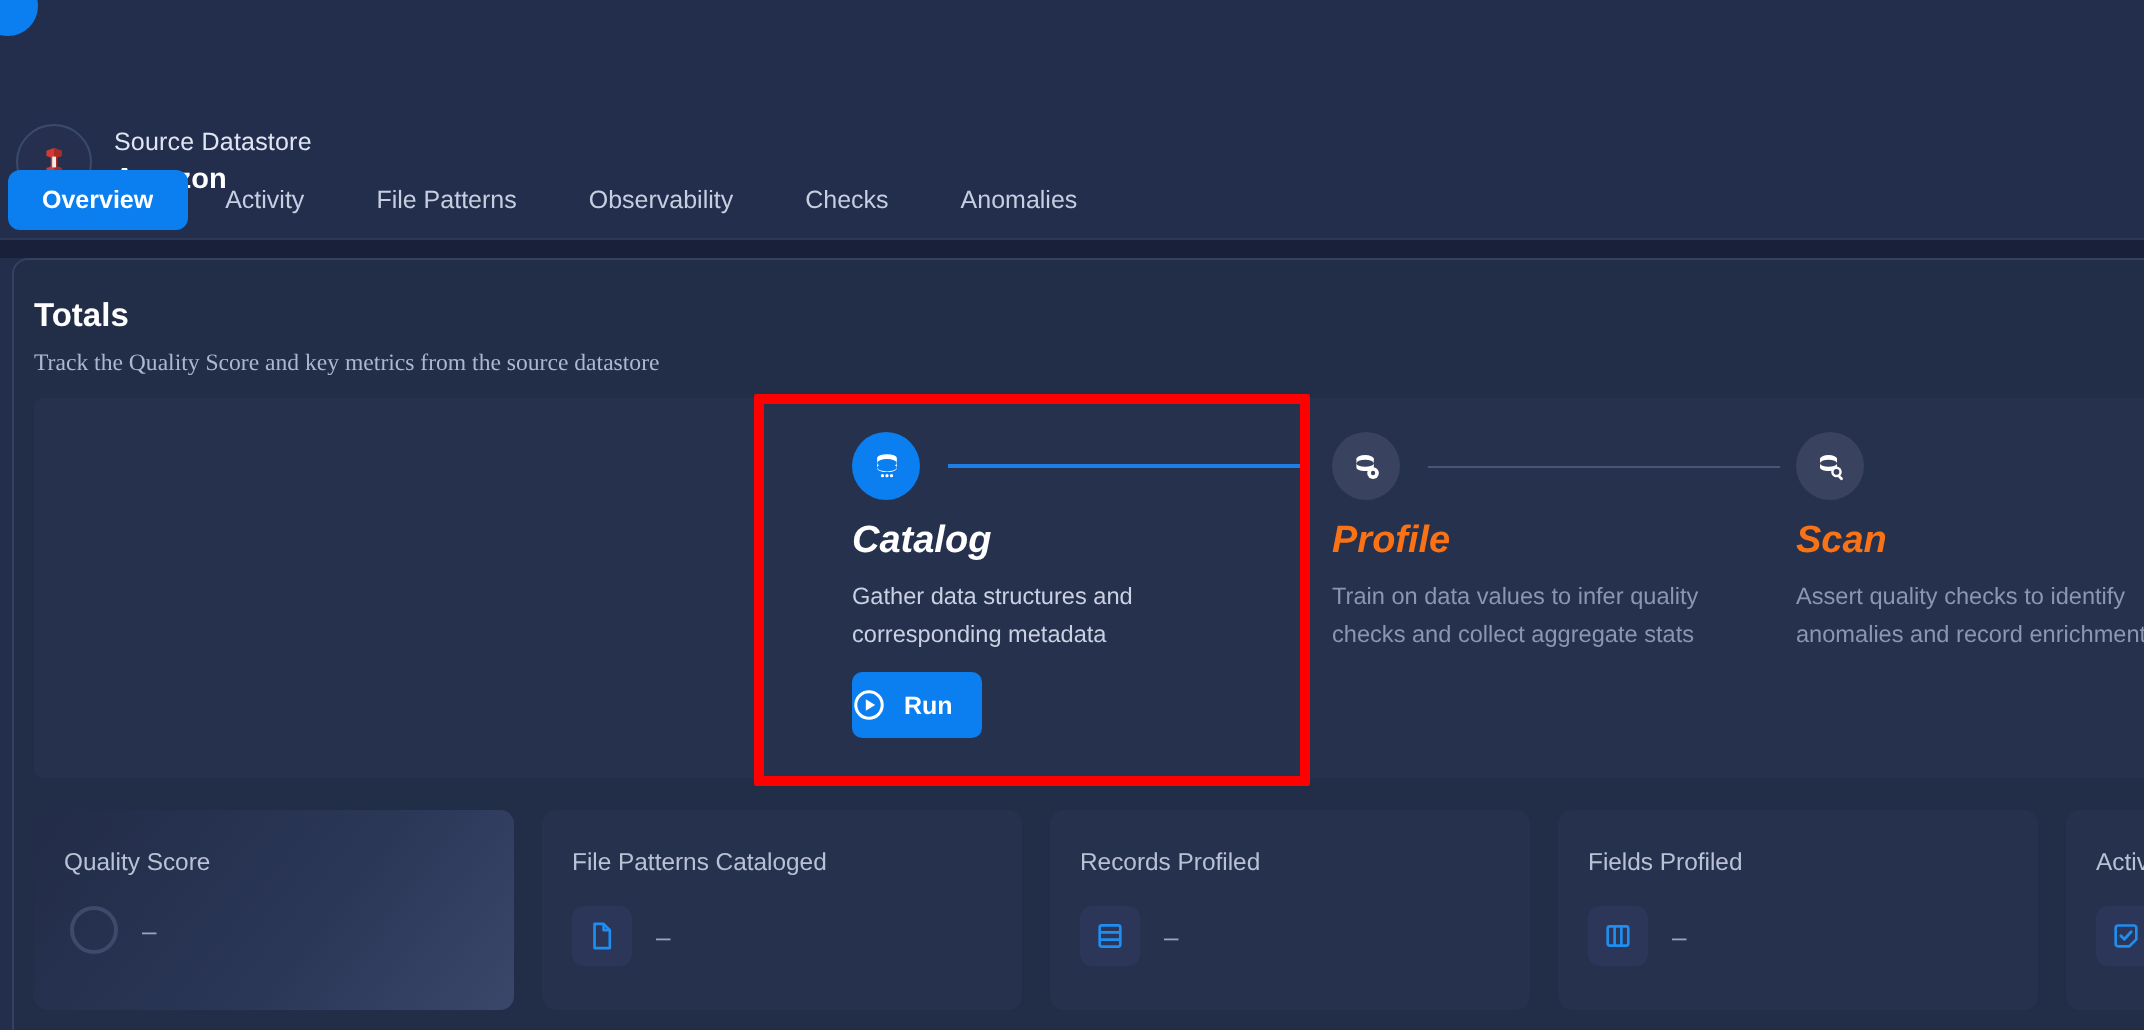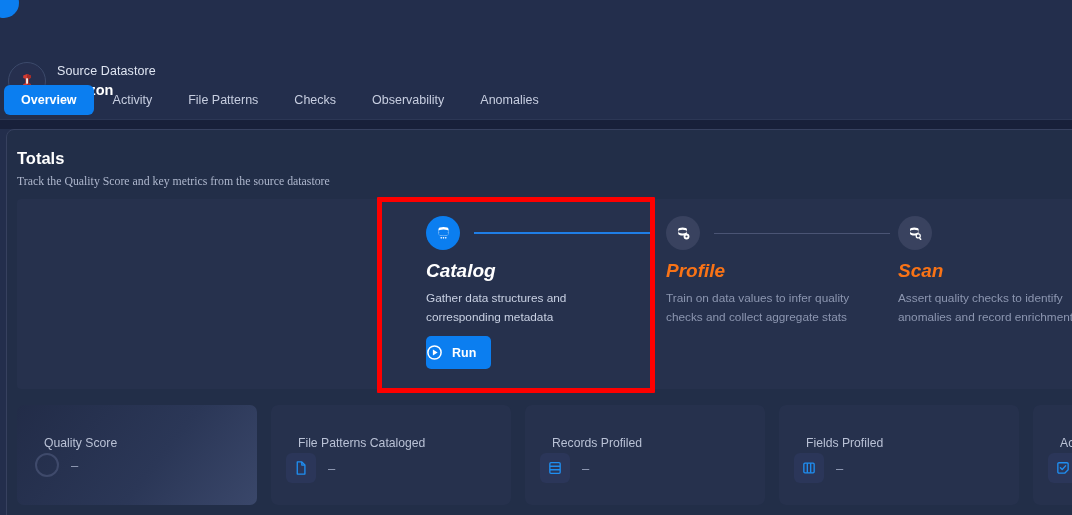--- a/index.html
+++ b/index.html
@@ -264,26 +264,25 @@
     border-radius: 7px;
     background: #26314d;
     position: relative;
     flex: none;
   }
   .metric-card.grad {
     background: linear-gradient(128deg, #222c48 0%, #2b3757 58%, #3a476a 100%);
   }
   .metric-title {
     position: absolute;
-    left: 15px; top: 31px;
+    left: 15px; top: 19px;
     font-size: 12.2px;
     color: #b9c1d5;
     line-height: 15px;
     white-space: nowrap;
-    margin-left: 12px;
   }
   .metric-body {
     position: absolute;
     left: 15px; top: 48px;
     display: flex;
     align-items: center;
     gap: 12px;
   }
   .metric-iconbox {
     width: 30px; height: 30px;
@@ -328,22 +327,22 @@
       <div class="ds-text">
         <div class="ds-kicker">Source Datastore</div>
         <div class="ds-name">Amazon</div>
       </div>
     </div>
 
     <div class="tabs">
       <div class="tab active">Overview</div>
       <div class="tab">Activity</div>
       <div class="tab">File Patterns</div>
+      <div class="tab">Observability</div>
       <div class="tab">Checks</div>
-      <div class="tab">Observability</div>
       <div class="tab">Anomalies</div>
     </div>
 
     <div class="header-divider"></div>
   </div>
 
   <div class="gap-band"></div>
 
   <div class="totals-panel">
 

